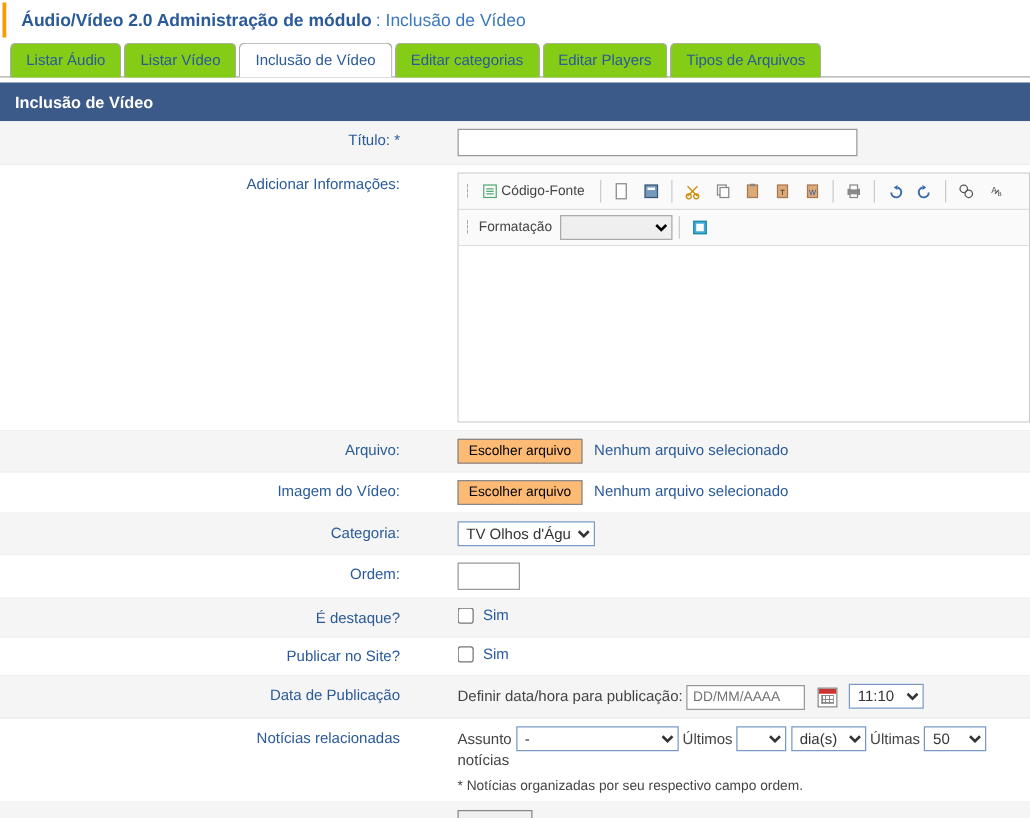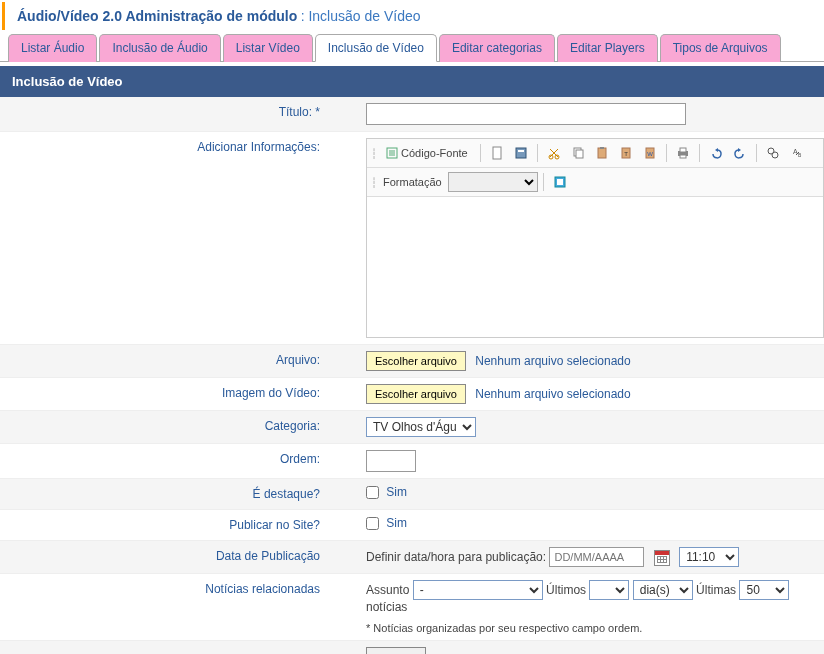--- a/index.html
+++ b/index.html
@@ -30,21 +30,21 @@
       border-bottom: 1px solid #aaa;
       padding-left: 8px;
       margin-top: 4px;
     }
     .tab {
       padding: 6px 12px;
       border: 1px solid #aaa;
       border-bottom: none;
       border-top-left-radius: 5px;
       border-top-right-radius: 5px;
-      background: #f9a8d4;
+      background: #84cc16;
       color: #2a5a9a;
       font-size: 12px;
       margin-right: 2px;
       margin-bottom: -1px;
       cursor: pointer;
     }
     .tab.active {
       background: #fff;
       border-bottom: 1px solid #fff;
       font-weight: normal;
@@ -119,21 +119,21 @@
       width: 90px;
     }
     .editor-area {
       height: 140px;
       background: #fff;
     }
 
     .file-btn {
       padding: 3px 8px;
       border: 1px solid #888;
-      background: #fef9c3;
+      background: #fdba74;
       font-size: 11px;
       cursor: pointer;
     }
     .file-status {
       color: #2a5a9a;
       font-size: 12px;
       margin-left: 6px;
     }
     .cat-select, .small-select {
       border: 1px solid #7a9ac5;
@@ -187,21 +187,20 @@
 </head>
 <body>
 
 <div class="header">
   <span class="header-title">Áudio/Vídeo 2.0 Administração de módulo</span>
   <span class="header-sub">: Inclusão de Vídeo</span>
 </div>
 
 <div class="tabs">
   <div class="tab">Listar Áudio</div>
-  <div class="tab">Inclusão de Áudio</div>
   <div class="tab">Listar Vídeo</div>
   <div class="tab active">Inclusão de Vídeo</div>
   <div class="tab">Editar categorias</div>
   <div class="tab">Editar Players</div>
   <div class="tab">Tipos de Arquivos</div>
 </div>
 
 <div class="panel-header">Inclusão de Vídeo</div>
 
 <div class="form-row alt">

